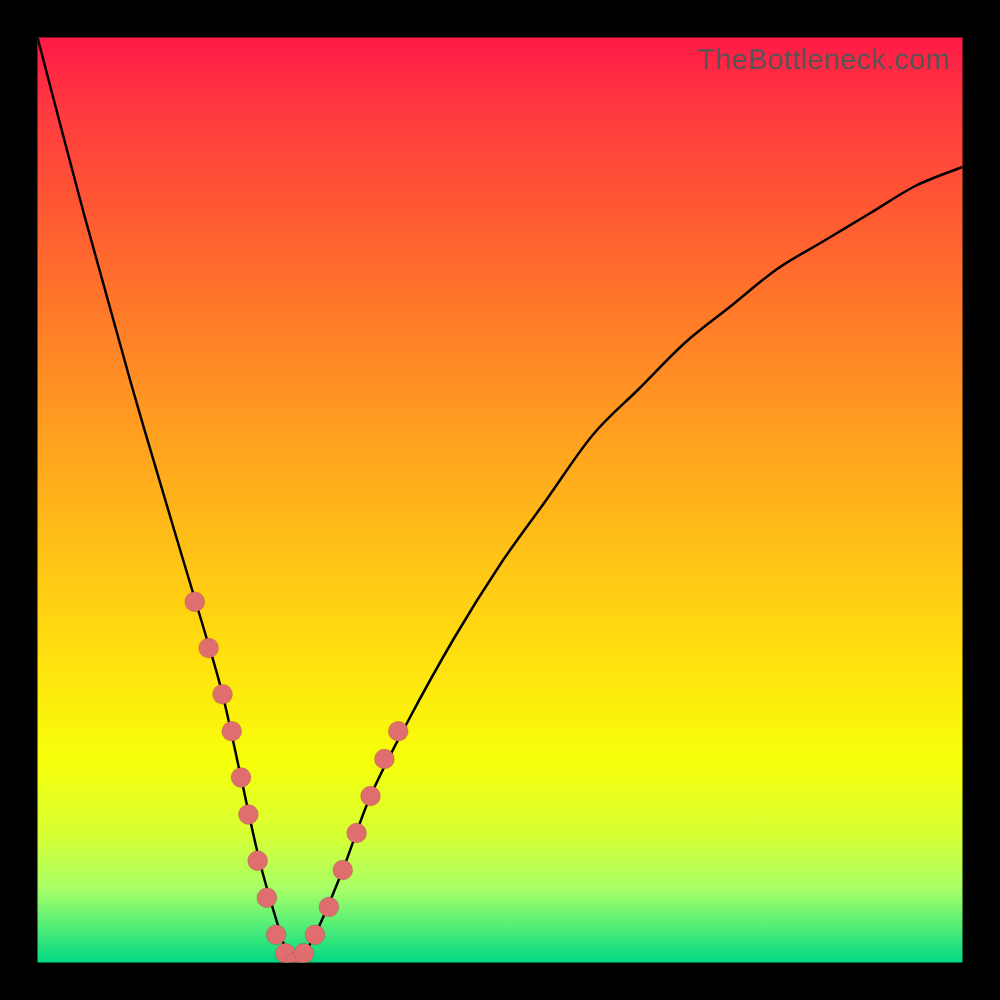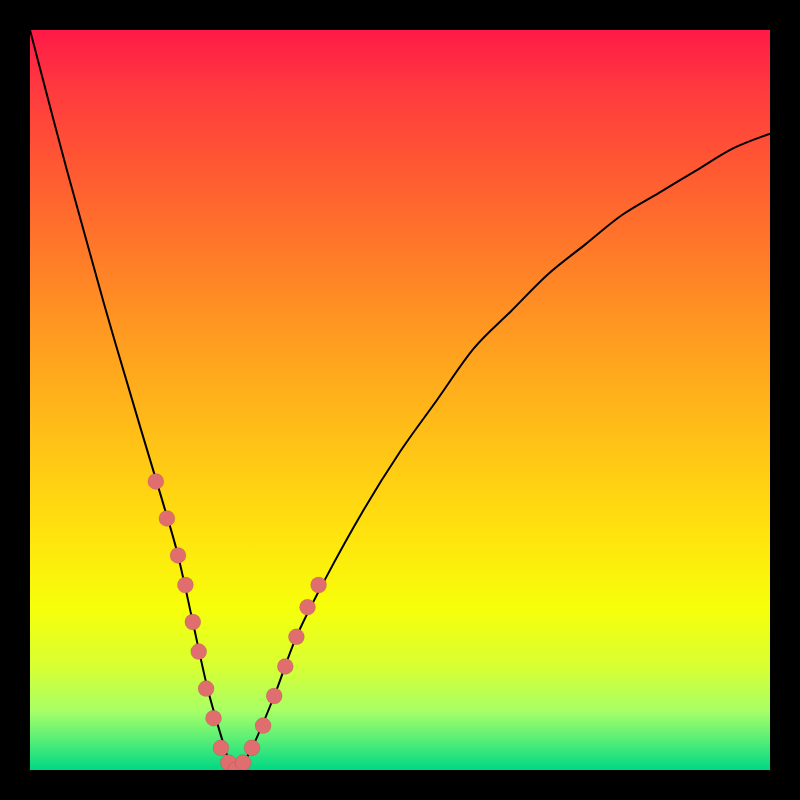--- a/index.html
+++ b/index.html
@@ -63,20 +63,21 @@
     fill: #e06e6e;
     stroke: rgba(0,0,0,0.15);
     stroke-width: 0.6;
   }
 </style>
 </head>
 <body>
 
 <div class="frame">
   <div class="plot">
+    <div class="watermark">TheBottleneck.com</div>
     <svg class="overlay" viewBox="0 0 740 740" preserveAspectRatio="none">
       <path class="curve" d="M 0.0 0.0 C 6.2 23.4, 24.7 95.0, 37.0 140.6 C 49.3 186.2, 61.7 230.6, 74.0 273.8 C 86.3 317.0, 101.1 366.3, 111.0 399.6 C 120.9 432.9, 127.0 452.6, 133.2 473.6 C 139.4 494.6, 143.1 505.7, 148.0 525.4 C 152.9 545.1, 157.9 569.8, 162.8 592.0 C 167.7 614.2, 172.7 638.9, 177.6 658.6 C 182.5 678.3, 188.7 698.1, 192.4 710.4 C 196.1 722.7, 197.3 727.7, 199.8 732.6 C 202.3 737.5, 203.5 742.5, 207.2 740.0 C 210.9 737.5, 215.8 730.1, 222.0 717.8 C 228.2 705.5, 236.8 684.5, 244.2 666.0 C 251.6 647.5, 257.8 626.5, 266.4 606.8 C 275.0 587.1, 284.9 568.6, 296.0 547.6 C 307.1 526.6, 320.7 502.0, 333.0 481.0 C 345.3 460.0, 357.7 440.3, 370.0 421.8 C 382.3 403.3, 394.7 387.3, 407.0 370.0 C 419.3 352.7, 431.7 333.0, 444.0 318.2 C 456.3 303.4, 468.7 293.5, 481.0 281.2 C 493.3 268.9, 505.7 255.3, 518.0 244.2 C 530.3 233.1, 542.7 224.5, 555.0 214.6 C 567.3 204.7, 579.7 193.6, 592.0 185.0 C 604.3 176.4, 616.7 170.2, 629.0 162.8 C 641.3 155.4, 653.7 148.0, 666.0 140.6 C 678.3 133.2, 690.7 124.6, 703.0 118.4 C 715.3 112.2, 733.8 106.1, 740.0 103.6"></path>
       <g>
           <circle cx="125.8" cy="451.4" r="8" class="dot"></circle>
           <circle cx="136.9" cy="488.4" r="8" class="dot"></circle>
           <circle cx="148.0" cy="525.4" r="8" class="dot"></circle>
           <circle cx="155.4" cy="555.0" r="8" class="dot"></circle>
           <circle cx="162.8" cy="592.0" r="8" class="dot"></circle>
           <circle cx="168.7" cy="621.6" r="8" class="dot"></circle>
           <circle cx="176.1" cy="658.6" r="8" class="dot"></circle>

